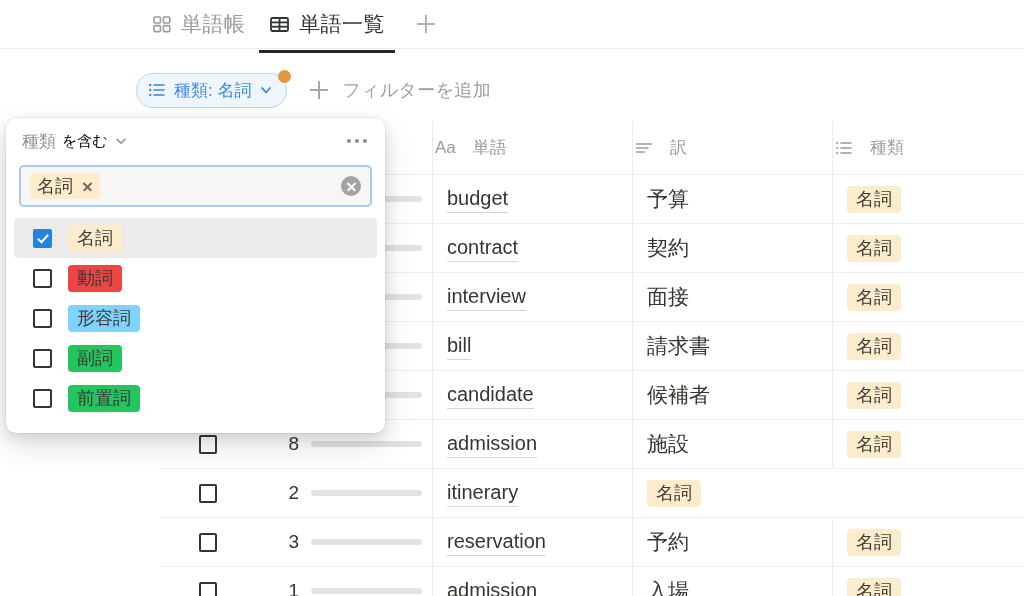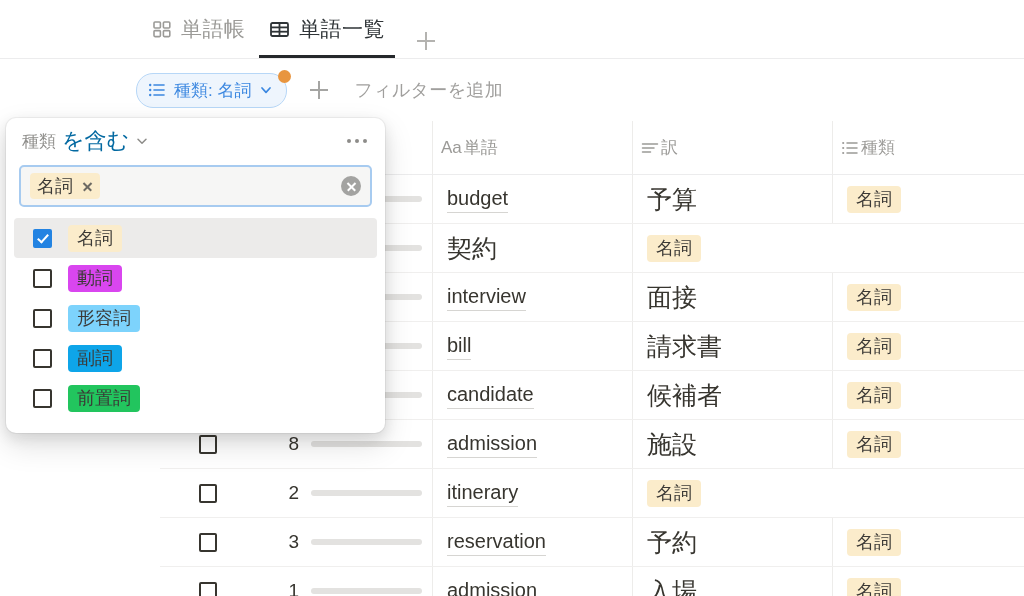--- a/index.html
+++ b/index.html
@@ -14,25 +14,25 @@
     overflow: hidden;
     font-family: "Liberation Sans", "DejaVu Sans", sans-serif;
     color: #2f3437;
     -webkit-font-smoothing: antialiased;
   }
 
   
   #tabs-bar {
     position: absolute;
     left: 0; top: 0;
-    width: 1024px; height: 59px;
+    width: 1024px; height: 49px;
     border-bottom: 1px solid #ececed;
     box-sizing: border-box;
     display: flex;
-    align-items: flex-end;
+    align-items: center;
     padding-left: 140px;
   }
   .tab {
     display: flex;
     align-items: center;
     gap: 9px;
     height: 58px;
     padding: 0 12px;
     box-sizing: border-box;
     cursor: pointer;
@@ -99,21 +99,21 @@
   #filter-chip .badge-dot {
     position: absolute;
     right: -5px; top: -4px;
     width: 13px; height: 13px;
     border-radius: 50%;
     background: #e8953f;
   }
   #add-filter {
     display: flex;
     align-items: center;
-    gap: 26px;
+    gap: 14px;
     margin-left: 23px;
     color: #a5a5a3;
     cursor: pointer;
   }
   #add-filter .af-label {
     font-size: 18px;
     color: #a09f9d;
     white-space: nowrap;
     letter-spacing: .3px;
   }
@@ -128,26 +128,26 @@
   .thead {
     display: flex;
     height: 54px;
     align-items: center;
     border-bottom: 1px solid #ececed;
     box-sizing: border-box;
   }
   .th {
     display: flex;
     align-items: center;
-    gap: 2px;
+    gap: 17px;
     height: 100%;
     box-sizing: border-box;
     color: #9b9a97;
     font-size: 17px;
-    padding-left: 8px;
+    padding-left: 2px;
     cursor: pointer;
     white-space: nowrap;
   }
   .col-check { width: 57px; flex: none; }
   .col-count { width: 215px; flex: none; }
   .col-word  { width: 200px; flex: none; }
   .col-trans { width: 200px; flex: none; }
   .col-type  { width: 184px; flex: none; }
   .vborder { border-left: 1px solid #edecea; }
 
@@ -205,36 +205,36 @@
     background: #cd5f52;
   }
 
   .word-text {
     font-size: 20px;
     color: #37352f;
     border-bottom: 1px solid #d6d5d2;
     line-height: 1.25;
     padding-bottom: 1px;
   }
-  .trans-text { font-size: 25px; color: #37352f; }
+  .trans-text { font-size: 21px; color: #37352f; }
 
   .tag {
     display: inline-flex;
     align-items: center;
     height: 27px;
     padding: 0 9px;
     border-radius: 4px;
     font-size: 18px;
     color: #3b3936;
     white-space: nowrap;
   }
   .tag-meishi   { background: #fbeccb; }
-  .tag-doushi   { background: #d946ef; text-align: center; }
+  .tag-doushi   { background: #ef4444; text-align: center; }
   .tag-keiyou   { background: #7dd3fc; }
-  .tag-fukushi  { background: #0ea5e9; }
+  .tag-fukushi  { background: #22c55e; }
   .tag-zenchi   { background: #22c55e; }
 
   
   #filter-popup {
     position: absolute;
     left: 6px; top: 118px;
     width: 379px;
     height: 315px;
     background: #ffffff;
     border-radius: 10px;
@@ -251,21 +251,21 @@
     padding: 0 16px 0 16px;
     box-sizing: border-box;
   }
   #popup-header .ph-left {
     display: flex;
     align-items: center;
     gap: 6px;
     cursor: pointer;
   }
   #popup-header .ph-prop { font-size: 17px; color: #8e8d8a; }
-  #popup-header .ph-op   { font-size: 22px; color: #0369a1; }
+  #popup-header .ph-op   { font-size: 15px; color: #000000; }
   #popup-more {
     display: flex; align-items: center; gap: 4px;
     cursor: pointer; padding: 6px 2px;
   }
   #popup-more i {
     width: 4px; height: 4px; border-radius: 50%;
     background: #8d8c89; display: block;
   }
 
   #popup-search {
@@ -477,20 +477,23 @@
       <div class="trow">
         <div class="td col-check">
           <span class="row-check"></span>
         </div>
         <div class="td col-count">
           <span class="count-wrap">
             <span class="count-num"></span>
             <span class="count-bar-track"><span class="count-bar-fill" style="width:25%"></span></span>
           </span>
         </div>
+        <div class="td col-word vborder">
+          <span class="word-text">contract</span>
+        </div>
         <div class="td col-trans vborder">
           <span class="trans-text">契約</span>
         </div>
         <div class="td col-type vborder">
           <span class="tag tag-meishi">名詞</span>
         </div>
       </div>
       <div class="trow">
         <div class="td col-check">
           <span class="row-check"></span>

